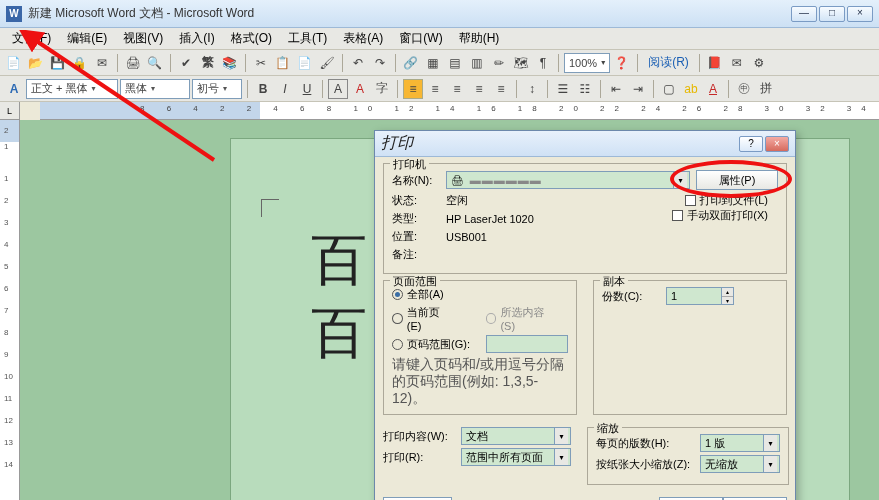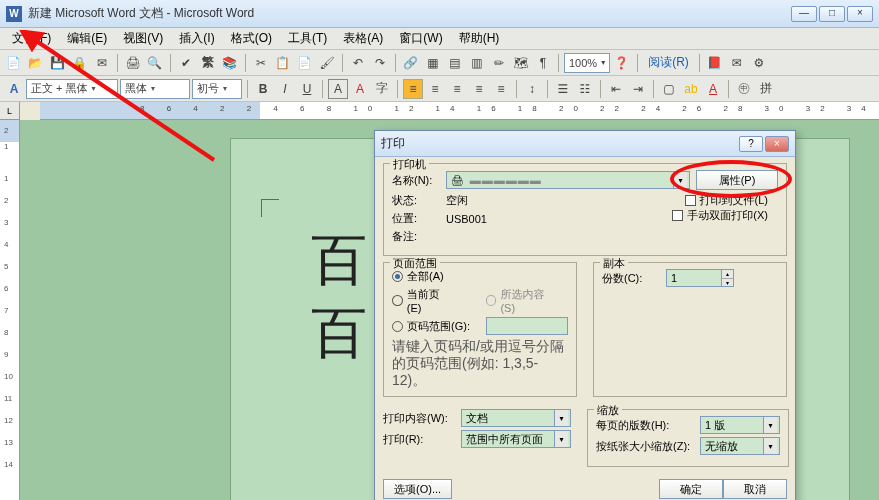--- a/index.html
+++ b/index.html
@@ -38,21 +38,21 @@
 .page { position: absolute; left: 210px; top: 18px; width: 620px; height: 800px; background: #b8dcbc; border: 1px solid #7ba77f; }
 .page .corner { position: absolute; left: 30px; top: 60px; width: 18px; height: 18px; border-left: 1px solid #666; border-top: 1px solid #666; }
 .page .txt { position: absolute; left: 80px; top: 85px; font-size: 56px; font-family: SimSun, serif; color: #222; line-height: 1.3; }
 
 
 .arrow { position: absolute; left: 14px; top: 30px; width: 220px; height: 140px; pointer-events: none; z-index: 50; }
 
 
 .dialog { position: absolute; left: 374px; top: 130px; width: 422px; background: #ece9d8; border: 1px solid #6c88ab; box-shadow: 3px 3px 8px rgba(0,0,0,.25); z-index: 40; font-size: 11px; }
 .dlg-title { height: 26px; background: linear-gradient(#e8f1fb,#cfe1f5); display: flex; align-items: center; padding: 0 6px; border-bottom: 1px solid #9db9d7; }
-.dlg-title .t { font-size: 12px; color: #222; }
+.dlg-title .t { font-size: 16px; color: #222; font-style: italic; }
 .dlg-title .ctrls { margin-left: auto; display: flex; gap: 2px; }
 .dlg-title .cbtn { width: 24px; height: 16px; border: 1px solid #7a9bc4; background: linear-gradient(#fff,#dbe9f8); font-size: 10px; text-align: center; line-height: 13px; border-radius: 2px; }
 .dlg-title .cbtn.close { background: linear-gradient(#f3aaa3,#d66a5d); color: #fff; }
 .dlg-body { padding: 6px 8px 8px; }
 .group { border: 1px solid #aca899; padding: 6px 8px 8px; margin-bottom: 6px; position: relative; }
 .group > .gt { position: absolute; top: -7px; left: 6px; background: #ece9d8; padding: 0 3px; font-size: 11px; }
 .row { display: flex; align-items: center; margin-bottom: 3px; gap: 6px; }
 .lbl { width: 48px; color: #000; }
 .val { color: #000; }
 .combo2 { flex: 1; border: 1px solid #7f9db9; background: #cfe7cf; height: 18px; display: flex; align-items: center; padding: 0 4px; position: relative; }
@@ -258,20 +258,24 @@
         </div>
         <button class="btn" style="width:82px">属性(P)</button>
       </div>
       <div style="display:flex">
         <div style="flex:1">
           <div class="row">
               <span class="lbl">状态:</span>
               <span class="val">空闲</span>
             </div>
           <div class="row">
+              <span class="lbl">类型:</span>
+              <span class="val">HP LaserJet 1020</span>
+            </div>
+          <div class="row">
               <span class="lbl">位置:</span>
               <span class="val">USB001</span>
             </div>
           <div class="row">
               <span class="lbl">备注:</span>
               <span class="val"></span>
             </div>
         </div>
         <div style="width:128px;text-align:right">
           <label class="check">

